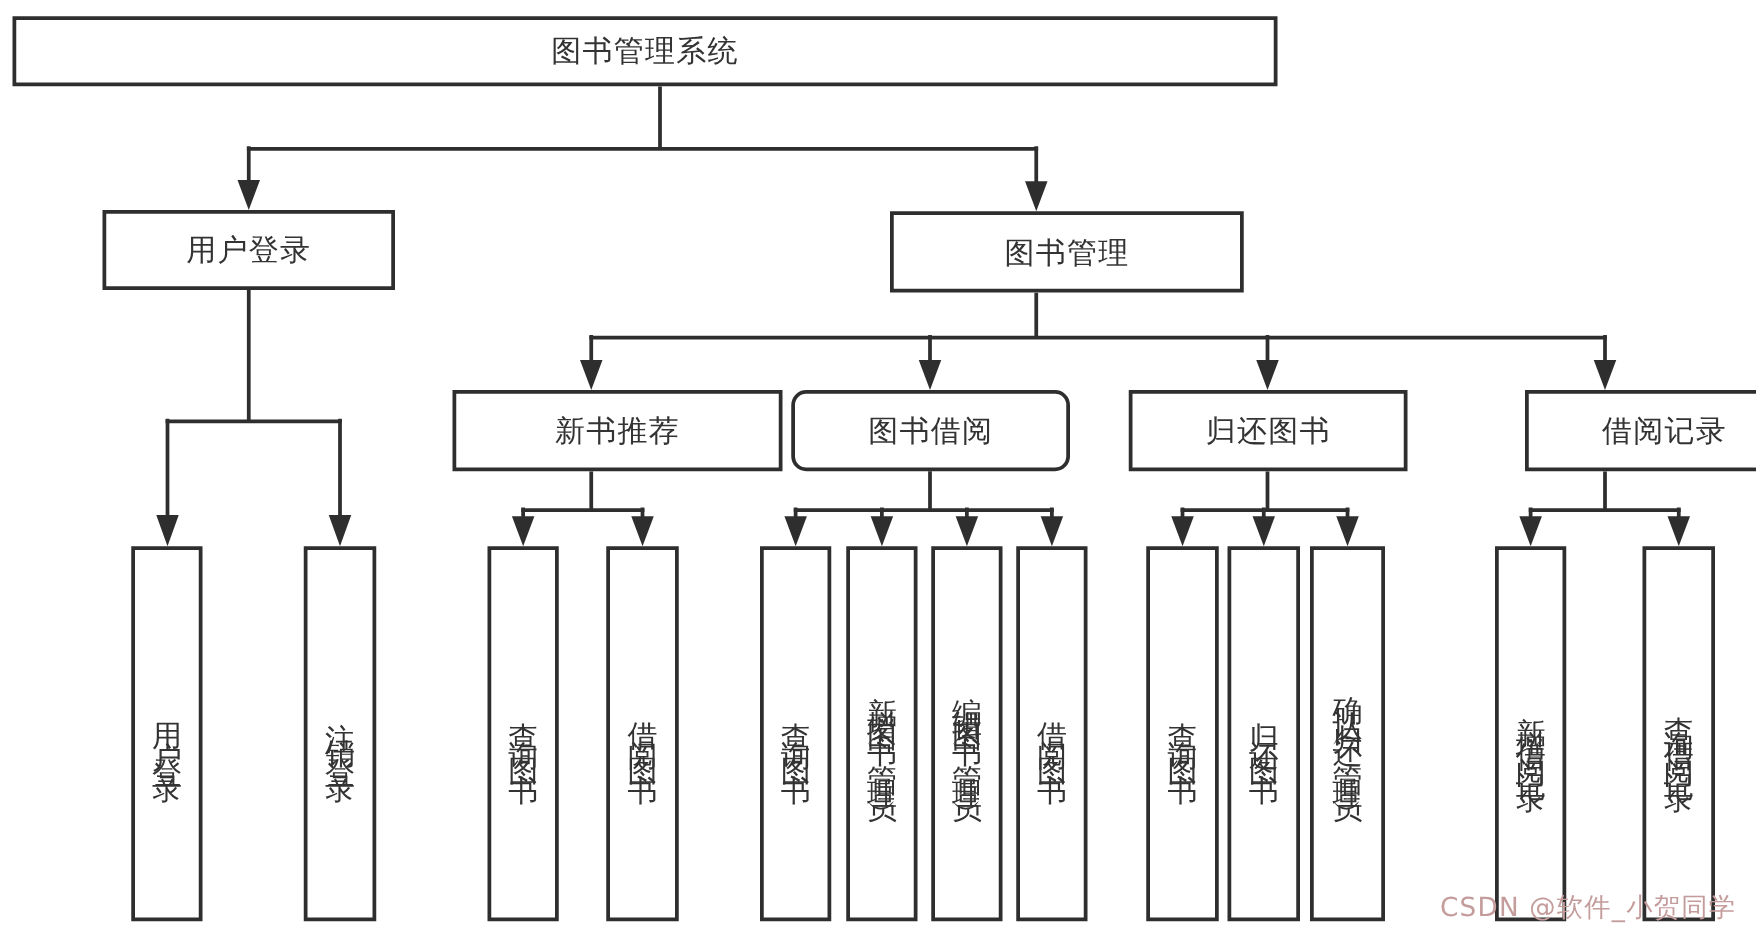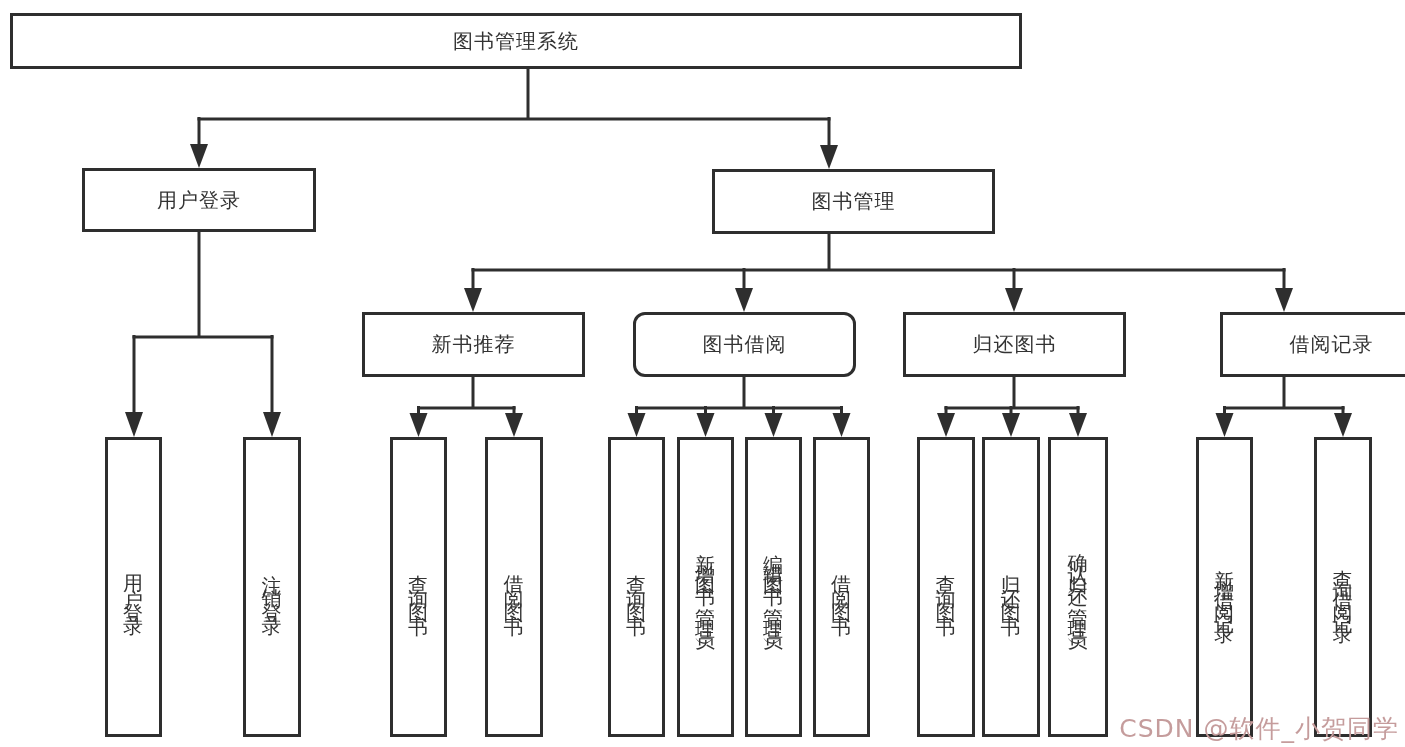--- a/index.html
+++ b/index.html
@@ -19,40 +19,40 @@
   }
   .box {
     position: absolute;
     box-sizing: border-box;
     border: 3px solid #2e2e2e;
     background: #ffffff;
     color: #333333;
     display: flex;
     align-items: center;
     justify-content: center;
-    font-size: 20px;
+    font-size: 24px;
     letter-spacing: 1px;
     z-index: 2;
     white-space: nowrap;
   }
   .vtext {
     writing-mode: vertical-rl;
     text-orientation: mixed;
     letter-spacing: 14px;
     white-space: nowrap;
     line-height: 1;
   }
   .vtext.med  { letter-spacing: 11px; }
   .vtext.long { letter-spacing: 11px; }
   #watermark {
     position: absolute;
-    right: 6px;
+    right: 16px;
     top: 712px;
     z-index: 10;
-    font-size: 25px;
+    font-size: 21px;
     color: #c59c9c;
     letter-spacing: 1px;
     white-space: nowrap;
   }
 </style>
 </head>
 <body>
 
 <div id="canvas">
 
@@ -118,21 +118,21 @@
       <line x1="1343" y1="406" x2="1343" y2="420"></line>
       <polygon points="1334,413 1352,413 1343,437" stroke="none"></polygon>
     </g>
   </svg>
 
   <div class="box" style="left:10px; top:13px; width:1012px; height:56px;">图书管理系统</div>
 
   <div class="box" style="left:82px; top:168px; width:234px; height:64px;">用户登录</div>
   <div class="box" style="left:712px; top:169px; width:283px; height:65px;">图书管理</div>
 
-  <div class="box" style="left:362px; top:312px; width:223px; height:65px;">新书推荐</div>
+  <div class="box" style="left:362px; top:312px; width:264px; height:65px;">新书推荐</div>
   <div class="box" style="left:633px; top:312px; width:223px; height:65px;border-radius:12px;">图书借阅</div>
   <div class="box" style="left:903px; top:312px; width:223px; height:65px;">归还图书</div>
   <div class="box" style="left:1220px; top:312px; width:223px; height:65px;">借阅记录</div>
 
   <div class="box" style="left:105px; top:437px; width:57px; height:300px;">
     <span class="vtext">用户登录</span>
   </div>
   <div class="box" style="left:243px; top:437px; width:58px; height:300px;">
     <span class="vtext">注销登录</span>
   </div>

